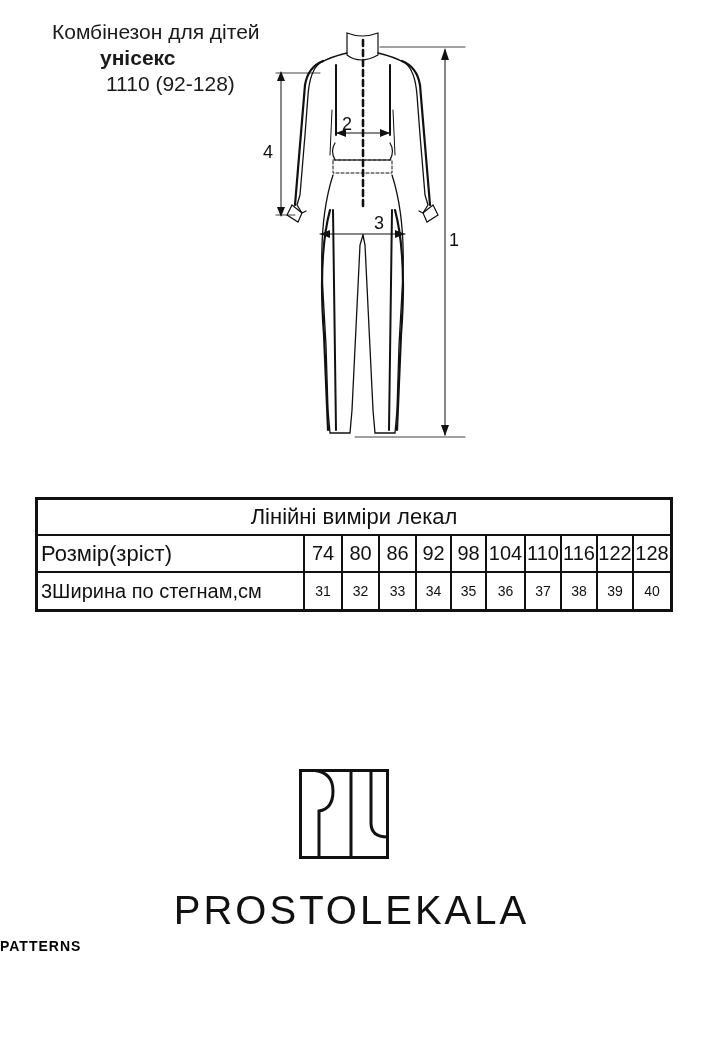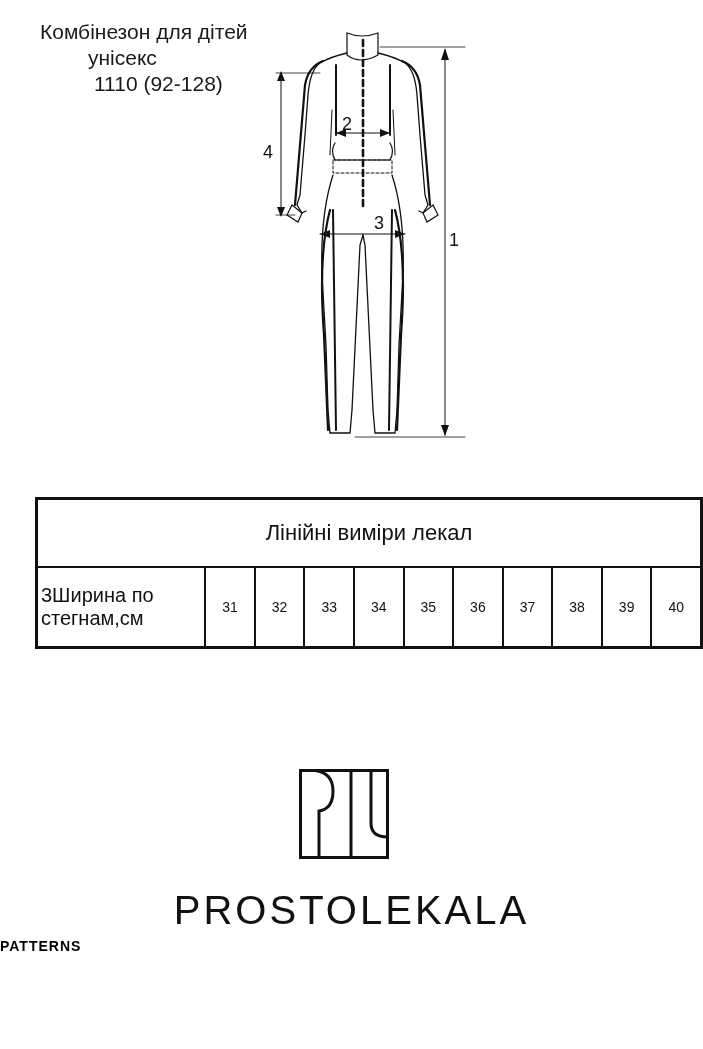--- a/index.html
+++ b/index.html
@@ -1,24 +1,24 @@
 <!DOCTYPE html>
 <html><head>
 <meta charset="utf-8">
 <style>
   html, body { margin:0; padding:0; background:#ffffff; }
   body { width:703px; height:1049px; position:relative; overflow:hidden; font-family:"Liberation Sans", sans-serif; color:#111; }
-  .title { position:absolute; font-size:21px; line-height:24px; color:#1a1a1a; white-space:nowrap; }
+  .title { position:absolute; font-size:21px; line-height:24px; color:#1a1a1a; white-space:nowrap;margin-left:12px; }
   #t1 { left:40px; top:20px; }
-  #t2 { left:88px; top:46px; }
+  #t2 { left:88px; top:46px;font-weight:bold; }
   #t3 { left:94px; top:72px; }
   .drawing { position:absolute; left:250px; top:15px; width:240px; height:440px; }
   .dimlabel { position:absolute; font-size:18px; color:#111; }
   table.sizes { position:absolute; left:35px; top:497px; border-collapse:collapse; border:3px solid #111; }
-  table.sizes td { border:2.5px solid #111; padding:16px; text-align:center; font-size:14px; height:36px; }
+  table.sizes td { border:2.5px solid #111; padding:0; text-align:center; font-size:14px; height:36px; }
   table.sizes td.caption { font-size:22px; height:34px; }
   table.sizes tr.head td { font-size:20px; height:35px; }
   table.sizes td.lbl { text-align:left; font-size:20px; padding-left:3px; width:262px; }
   table.sizes tr.head td.lbl { font-size:22px; }
   .logo { position:absolute; left:299px; top:769px; width:90px; width:90px; height:90px; }
   .brand { position:absolute; left:0; width:703px; top:888px; text-align:center; font-size:40px; letter-spacing:3px; color:#111; }
   .brand-sub { position:absolute; left:0; width:703px; top:938px; font-size:14px; font-weight:bold; letter-spacing:1px; color:#000000; }
 </style>
 </head>
 <body>
@@ -78,20 +78,33 @@
 <div class="dimlabel" style="left:263px;top:142px;">4</div>
 <div class="dimlabel" style="left:342px;top:114px;">2</div>
 <div class="dimlabel" style="left:374px;top:213px;">3</div>
 <div class="dimlabel" style="left:449px;top:230px;">1</div>
 
 <table class="sizes">
   <tbody>
       <tr>
     <td class="caption" colspan="11">Лінійні виміри лекал</td>
   </tr>
+  <tr class="head">
+    <td class="lbl">Розмір(зріст)</td>
+    <td style="width:36px">74</td>
+    <td style="width:35px">80</td>
+    <td style="width:35px">86</td>
+    <td style="width:33px">92</td>
+    <td style="width:33px">98</td>
+    <td style="width:37px">104</td>
+    <td style="width:34px">110</td>
+    <td style="width:34px">116</td>
+    <td style="width:34px">122</td>
+    <td style="width:36px">128</td>
+  </tr>
   <tr>
     <td class="lbl">3Ширина по стегнам,см</td>
     <td>31</td>
     <td>32</td>
     <td>33</td>
     <td>34</td>
     <td>35</td>
     <td>36</td>
     <td>37</td>
     <td>38</td>

